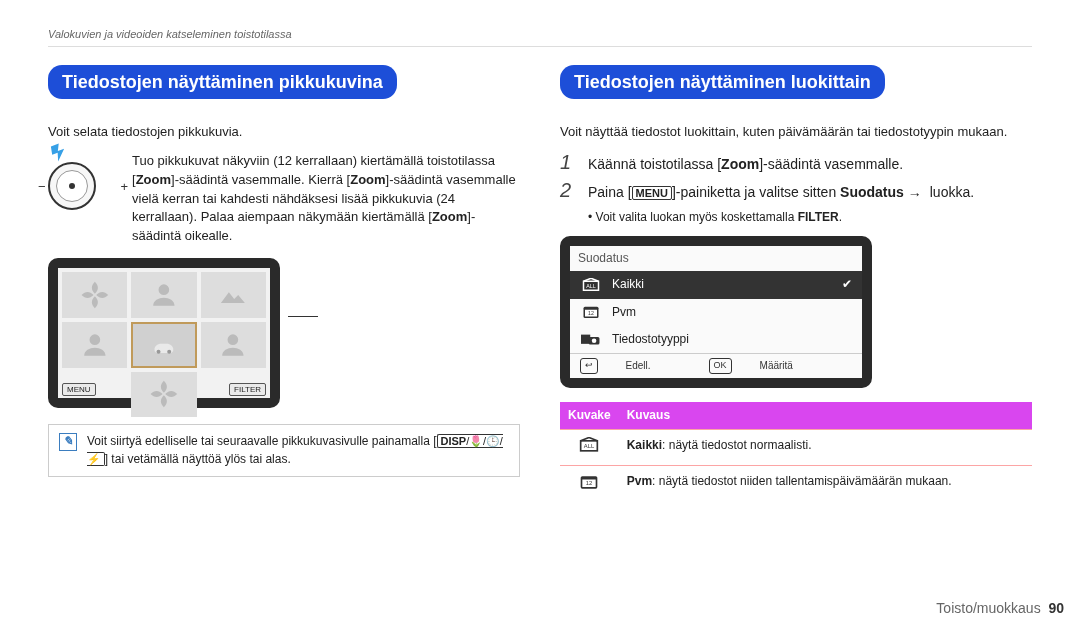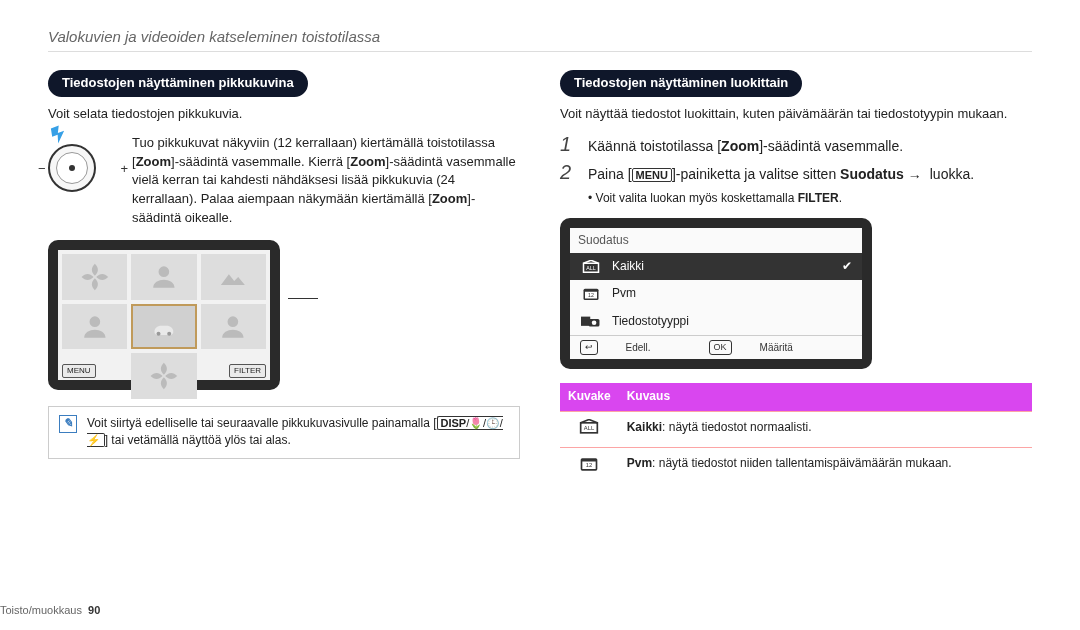--- a/index.html
+++ b/index.html
@@ -6,39 +6,39 @@
   body {
     font-family: "Segoe UI", Arial, sans-serif;
     background: #fff;
     width: 1080px;
     height: 630px;
     padding: 28px 48px 20px 48px;
     color: #222;
     position: relative;
   }
   .page-header {
-    font-size: 15px;
+    font-size: 11px;
     color: #666;
     font-style: italic;
     border-bottom: 1px solid #ddd;
     padding-bottom: 6px;
     margin-bottom: 18px;
   }
   .columns { display: flex; gap: 40px; }
   .col { flex: 1; font-size: 13px; line-height: 1.45; }
 
   .section-pill {
     display: inline-block;
-    background: #0f172a;
+    background: #1d4ed8;
     color: #fff;
     border-radius: 14px;
     padding: 4px 14px;
-    font-size: 13px;
+    font-size: 18px;
     font-weight: 600;
-    margin-bottom: 8px;
+    margin-bottom: 24px;
   }
   .row-dial { display: flex; gap: 14px; margin-top: 10px; }
   .dial-wrap { flex: 0 0 70px; position: relative; }
   .dial-flash {
     width: 20px; height: 20px;
     position: absolute; top: -10px; left: 2px;
     transform: rotate(-20deg);
   }
   .dial {
     width: 48px; height: 48px;
@@ -150,22 +150,22 @@
   }
   table.desc th {
     background:#d946ef; color:#fff;
     text-align:left; padding:5px 8px; font-weight:600;
   }
   table.desc td { padding:7px 8px; vertical-align:top; }
   table.desc tr + tr td { border-top:1px solid #fca5a5; }
   .icon-cell { width:40px; text-align:center; }
 
   .footer {
-    position:absolute; bottom:14px; left:0; right:0;
-    text-align:left; font-size:11px; color:#666;
+    position:absolute; bottom:14px; left:0; right:16px;
+    text-align:right; font-size:14px; color:#666;
   }
   .footer b { color:#333; }
 
   .zoom-lbl, .menu-lbl, .filter-lbl, .disp-lbl, .term {
     font-weight:600;
   }
   .arrow { padding:0 4px; }
 </style>
 </head>
 <body>

